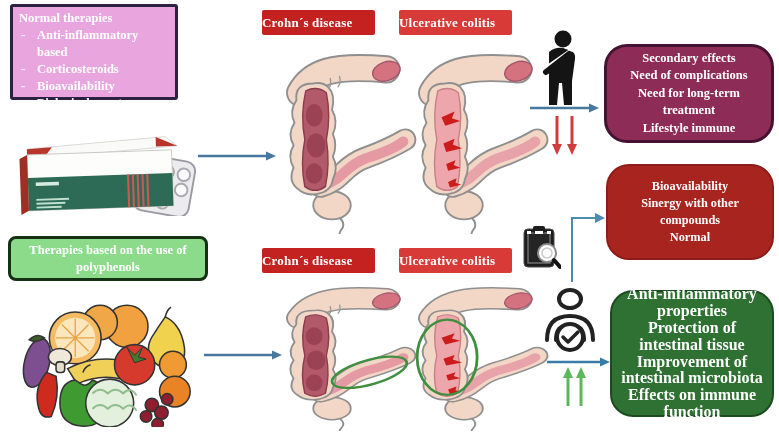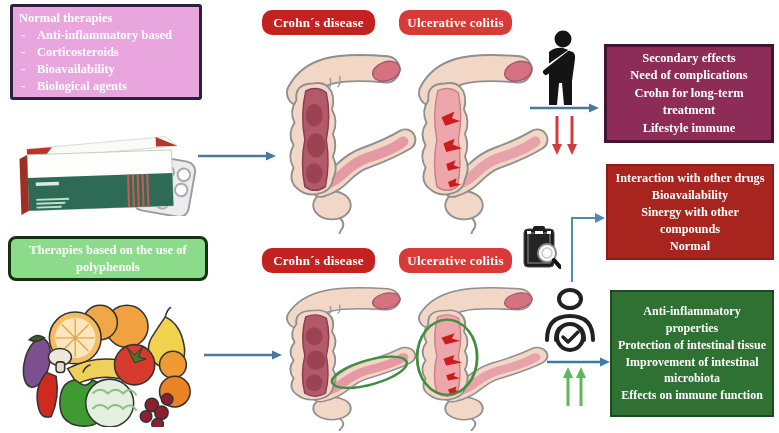--- a/index.html
+++ b/index.html
@@ -5,65 +5,65 @@
   html,body { margin:0; padding:0; background:#ffffff; }
   .canvas {
     position:relative; width:779px; height:433px; background:#ffffff;
     font-family:"Liberation Serif", serif; overflow:hidden;
   }
   .abs { position:absolute; }
   svg { display:block; }
 
   
   .pink-box {
-    left:10px; top:4px; width:192px; height:96px; box-sizing:border-box;
+    left:10px; top:4px; width:168px; height:96px; box-sizing:border-box;
     background:#e9a6de; border:3px solid #2c2140; border-radius:3px;
     color:#ffffff; font-weight:bold; font-size:12.5px; line-height:17px;
     padding:3px 6px;
   }
   .p-row { display:flex; }
   .p-row .dash { width:16px; flex:0 0 16px; padding-left:2px; }
 
   
   .lgreen-box {
     left:8px; top:236px; width:200px; height:45px; box-sizing:border-box;
     background:#8bdb8b; border:3px solid #143114; border-radius:8px;
     color:#ffffff; font-weight:bold; font-size:12.5px; line-height:17px;
     display:flex; align-items:center; justify-content:center; text-align:center;
     padding:2px 10px;
   }
 
   
   .disease-label {
     width:113px; height:25px; color:#ffffff; font-weight:bold; font-size:13px;
-    display:flex; align-items:center; justify-content:center; border-radius:10px;
+    display:flex; align-items:center; border-radius:2px;
     letter-spacing:0.2px;
   }
   .lbl-crohns { background:#c42221; }
   .lbl-uc { background:#d83b37; }
 
   
   .r-box {
     box-sizing:border-box; color:#ffffff; font-weight:bold; text-align:center;
-    display:flex; flex-direction:column; align-items:center; justify-content:center;
+    display:flex; flex-direction:column; align-items:center; justify-content:center;border-radius:23px;
   }
   .magenta-box {
     left:604px; top:44px; width:170px; height:99px;
     background:#8e2c58; border:3px solid #451232;
     font-size:12.5px; line-height:17.5px; padding:2px 6px;
   }
   .brick-box {
     left:606px; top:164px; width:168px; height:96px;
     background:#a8241f; border:2px solid #8e1d19;
     font-size:12.3px; line-height:17px; padding:2px 4px;
   }
   .dgreen-box {
     left:610px; top:290px; width:164px; height:127px;
     background:#2e7132; border:2px solid #1d4b20;
-    font-size:12px; line-height:16.8px; padding:2px 5px;
+    font-size:16px; line-height:16.8px; padding:2px 5px;
   }
 </style>
 </head>
 <body>
 
 <div class="canvas">
 
   <svg width="0" height="0" style="position:absolute" aria-hidden="true">
     <defs>
       <g id="colon-crohns">
@@ -238,26 +238,25 @@
   <svg class="abs" style="left:548px; top:114px" width="34" height="42" viewBox="0 0 34 42">
     <line x1="9" y1="2" x2="9" y2="32" stroke="#d13c3c" stroke-width="3"></line>
     <polygon points="4,30 9,41 14,30" fill="#d13c3c"></polygon>
     <line x1="24" y1="2" x2="24" y2="32" stroke="#d13c3c" stroke-width="3"></line>
     <polygon points="19,30 24,41 29,30" fill="#d13c3c"></polygon>
   </svg>
 
   <div class="abs r-box magenta-box">
     <div>Secondary effects</div>
     <div>Need of complications</div>
-    <div>Crohn for long-term treatment</div>
+    <div>Need for long-term treatment</div>
     <div>Lifestyle immune</div>
   </div>
 
   <div class="abs r-box brick-box">
-    <div>Interaction with other drugs</div>
     <div>Bioavailability</div>
     <div>Sinergy with other compounds</div>
     <div>Normal</div>
   </div>
 
   <svg class="abs" style="left:521px; top:224px" width="40" height="46" viewBox="0 0 40 46">
     <rect x="3" y="5" width="30" height="38" rx="4" fill="#1c1c1c" stroke="#4a4a4a"></rect>
     <rect x="7" y="9" width="22" height="30" fill="#242424" stroke="#6f6f6f" stroke-width="1.5"></rect>
     <rect x="12" y="2" width="12" height="7" rx="2" fill="#1c1c1c"></rect>
     <rect x="14" y="7" width="8" height="3" fill="#ffffff"></rect>

